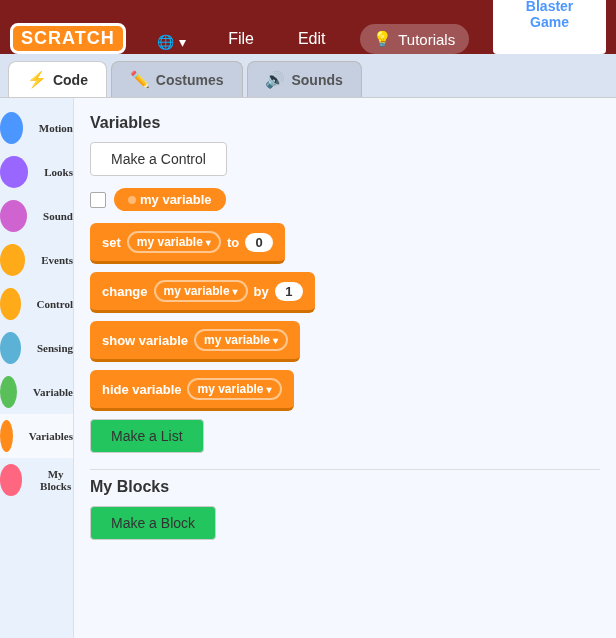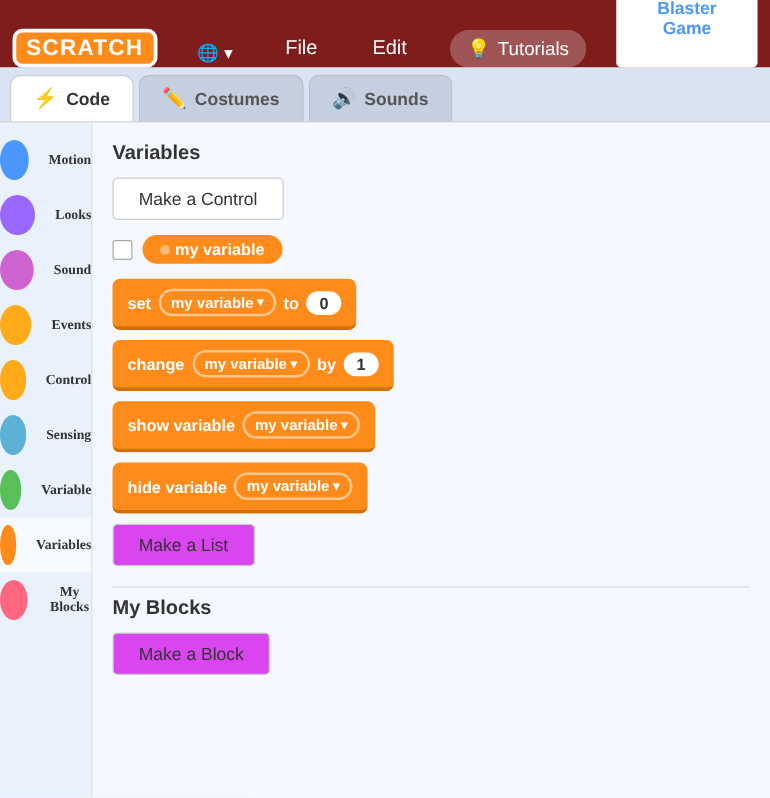--- a/index.html
+++ b/index.html
@@ -105,21 +105,21 @@
     }
     .block-dropdown {
       background: #ff8c1a; border: 2px solid rgba(255,255,255,0.5);
       border-radius: 12px; color: white; font-size: 12px; font-weight: 700;
       padding: 2px 8px; display: flex; align-items: center; gap: 3px; cursor: pointer;
     }
     .dropdown-arrow { font-size: 10px; }
 
     
     .outline-btn {
-      background: #d946ef; border: 1px solid #ccc; border-radius: 4px;
+      background: #22c55e; border: 1px solid #ccc; border-radius: 4px;
       padding: 8px 20px; font-size: 14px; cursor: pointer; color: #333;
       display: inline-block; margin-bottom: 8px;
     }
 
     .divider { height: 1px; background: #ddd; margin: 8px 0; }
   </style>
 </head>
 <body>
 
 <div class="topbar">

